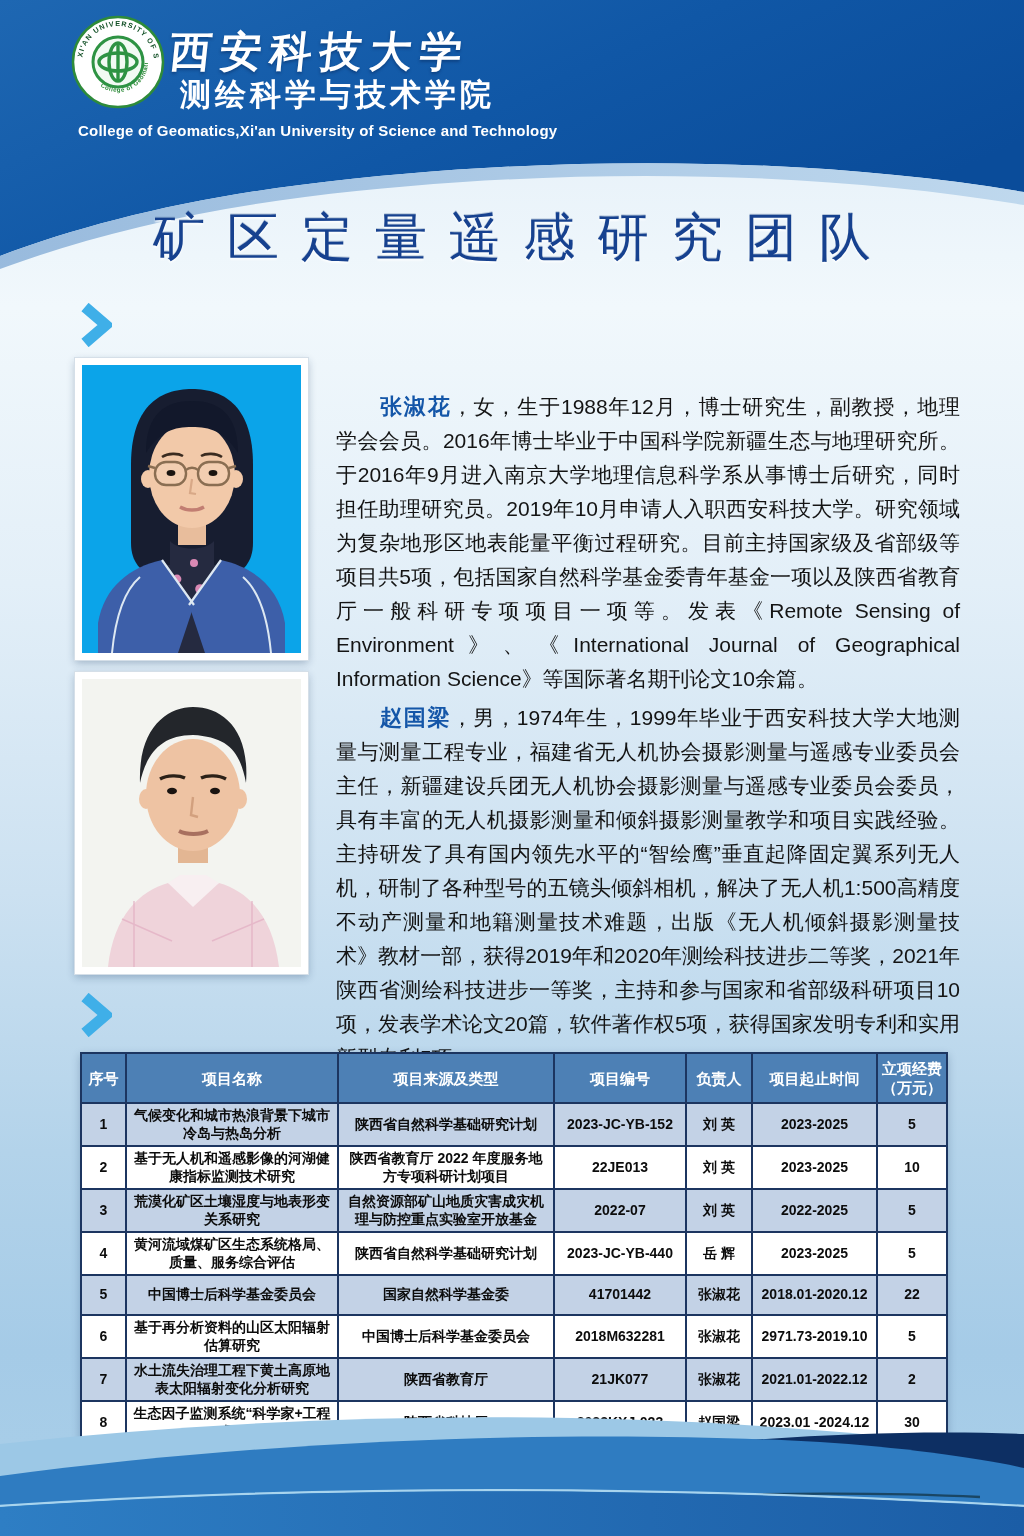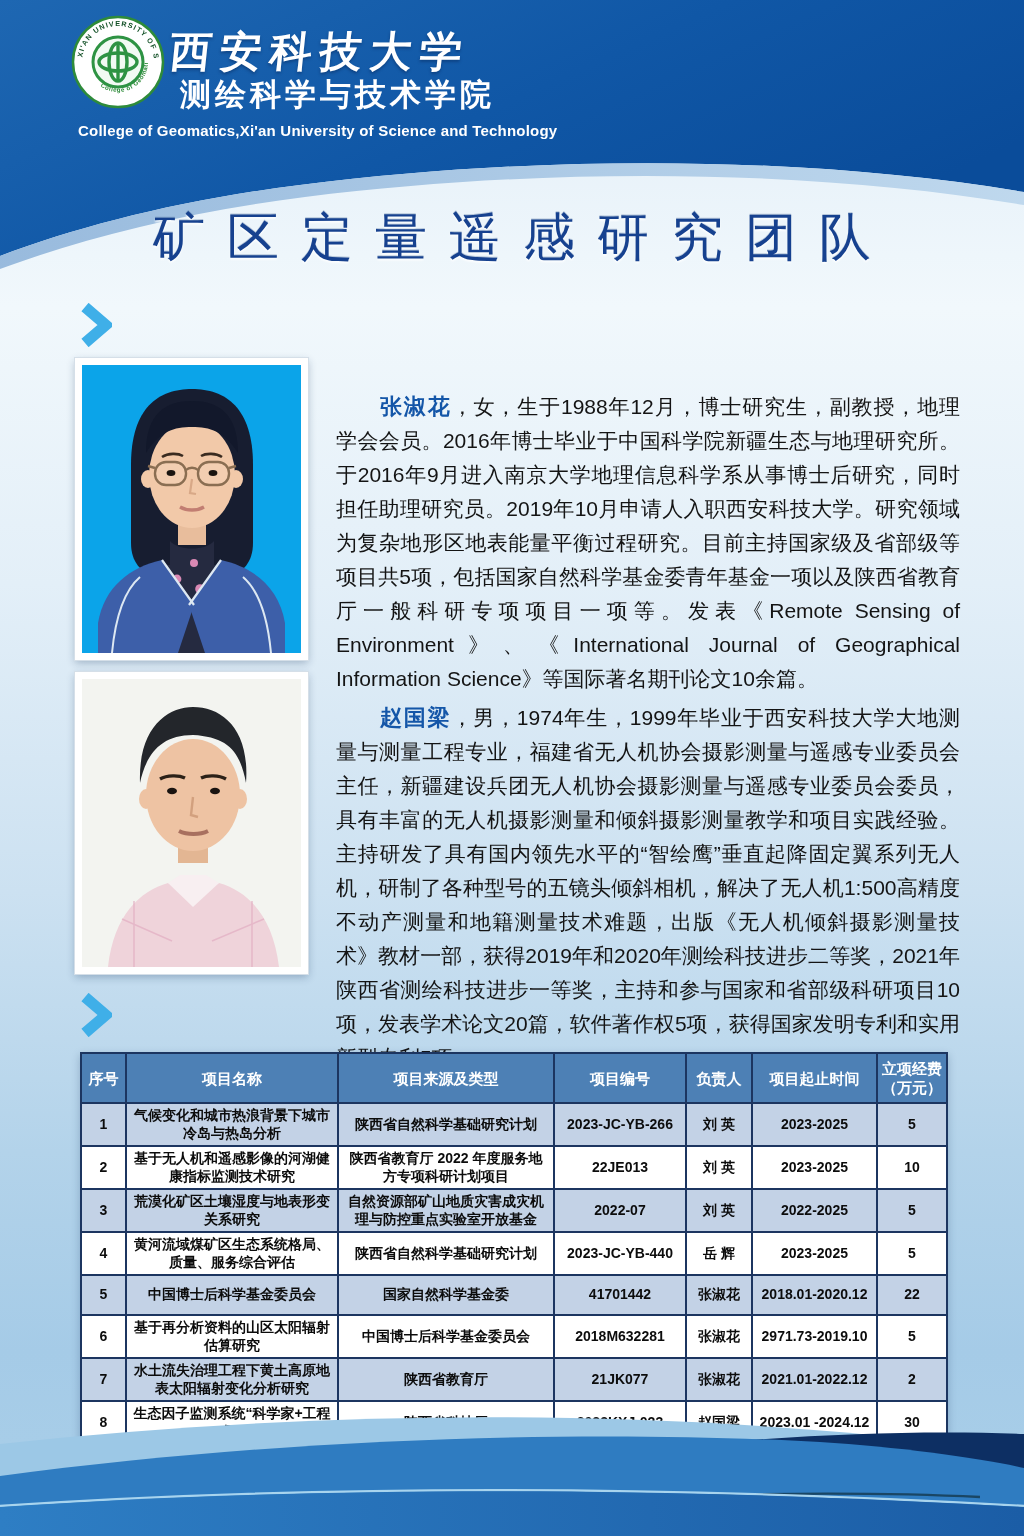--- a/index.html
+++ b/index.html
@@ -205,21 +205,21 @@
         <th>项目起止时间</th>
         <th>立项经费
 （万元）</th>
       </tr>
     </thead>
     <tbody>
       <tr class="alt">
         <td>1</td>
         <td>气候变化和城市热浪背景下城市冷岛与热岛分析</td>
         <td>陕西省自然科学基础研究计划</td>
-        <td>2023-JC-YB-266</td>
+        <td>2023-JC-YB-152</td>
         <td>刘 英</td>
         <td>2023-2025</td>
         <td>5</td>
       </tr>
       <tr class="plain">
         <td>2</td>
         <td>基于无人机和遥感影像的河湖健康指标监测技术研究</td>
         <td>陕西省教育厅 2022 年度服务地方专项科研计划项目</td>
         <td>22JE013</td>
         <td>刘 英</td>

